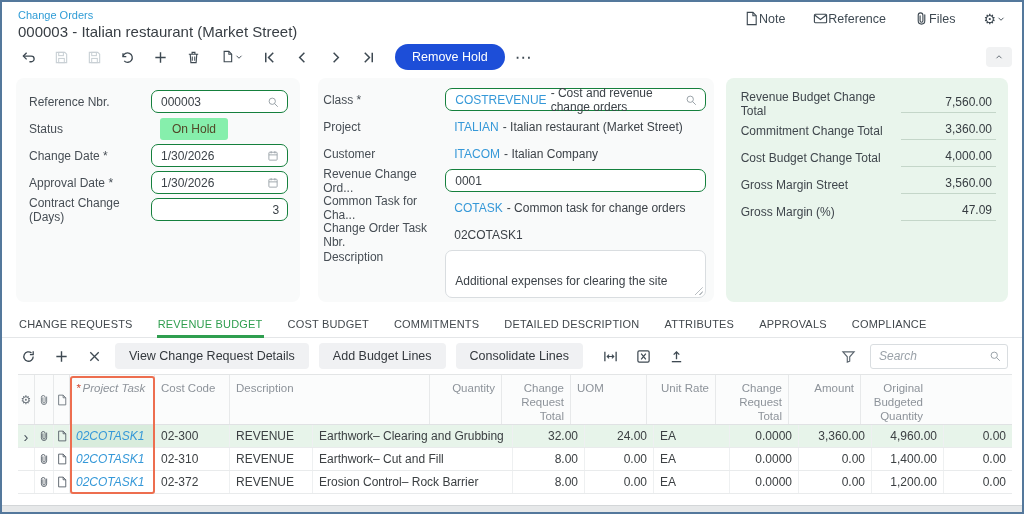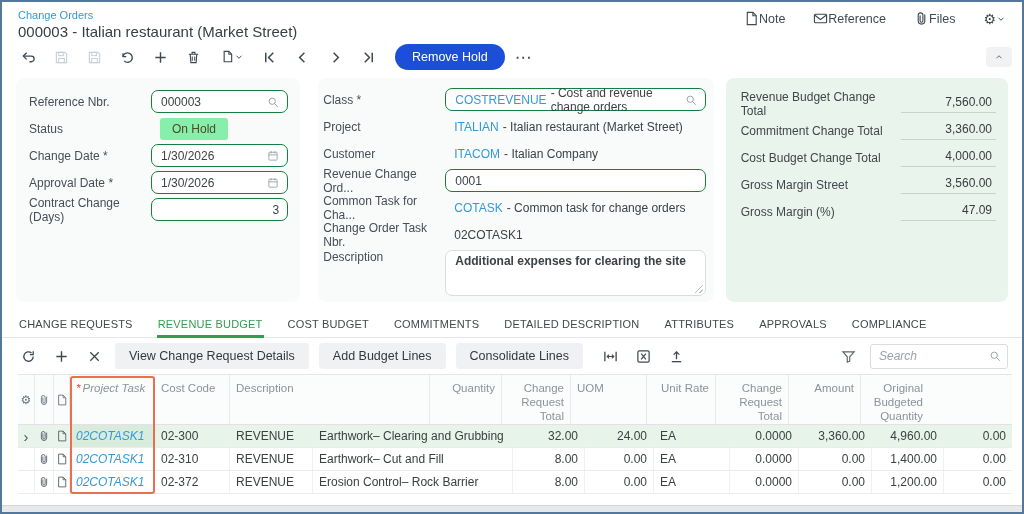--- a/index.html
+++ b/index.html
@@ -49,21 +49,21 @@
     display:flex; align-items:center; padding:0 8px 0 9px; flex:1; color:#3c4248;
   }
   .input .spacer { flex:1; }
   .input.num { justify-content:flex-end; }
   .plain { display:flex; align-items:center; padding-left:9px; flex:1; }
   .code-link { color:#3598d8; cursor:pointer; }
   .code-desc { margin-left:4px; color:#3c4248; }
   .field-ic { color:#98a0a7; flex-shrink:0; }
   .badge { background:#86efac; color:#514727; border-radius:3px; padding:4px 12px; font-size:12px; margin-left:9px; }
   .txtarea { position:relative; background:#fff; border:1px solid #d9dde0; border-radius:7px;
-    height:46px; flex:1; padding:3px 9px; color:#3c4248; line-height:15px;font-weight:bold; }
+    height:46px; flex:1; padding:23px 9px; color:#3c4248; line-height:15px; }
   .rs-handle { position:absolute; right:2px; bottom:2px; width:9px; height:9px;
     background:repeating-linear-gradient(-45deg, transparent 0 2px, #b9bec2 2px 3px);
     clip-path:polygon(100% 0, 100% 100%, 0 100%); }
   .srow { display:flex; align-items:center; height:27px; }
   .slabel { flex:1; color:#3f464c; }
   .sval { width:95px; text-align:right; color:#363c41; border-bottom:1px solid #c4d6c9; padding:0 4px 3px 0; }
 
   
   .tabs { display:flex; gap:23px; padding:0 16px; border-bottom:1px solid #e4e6e8; align-items:flex-end; height:28px; }
   .tab { font-size:11px; color:#42484d; padding:7px 1px 7px 1px; position:relative; cursor:pointer; white-space:nowrap; letter-spacing:0.2px; }

